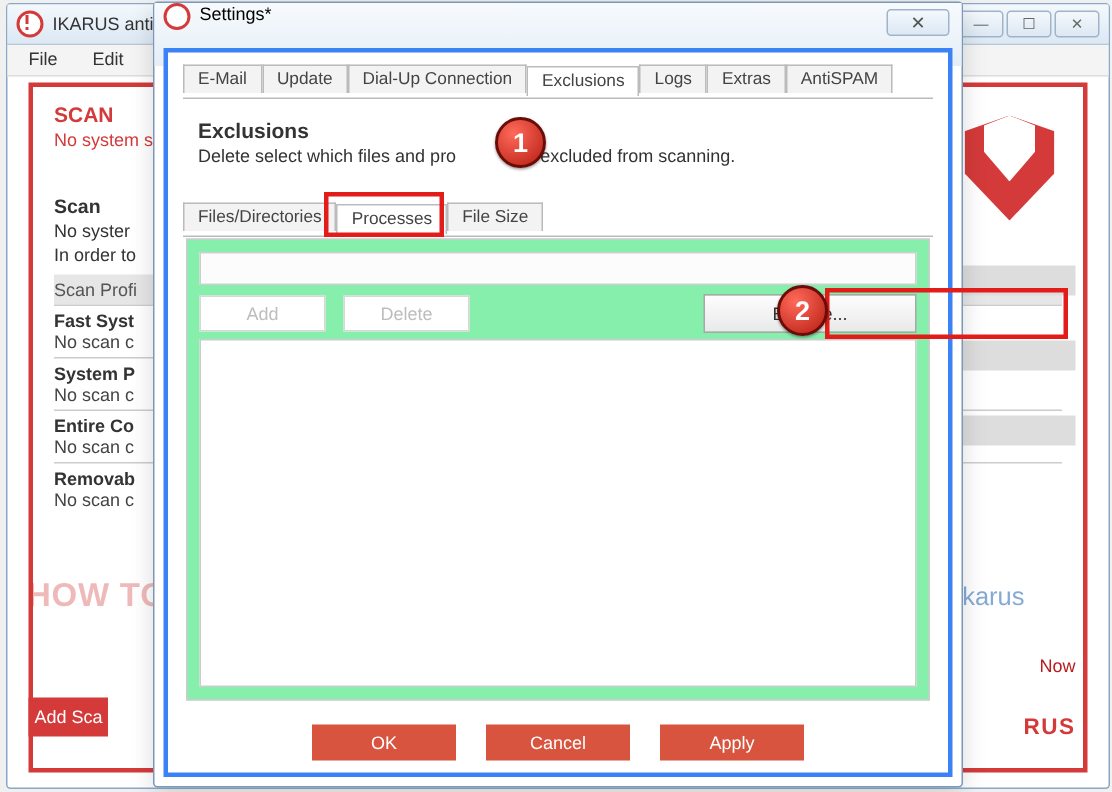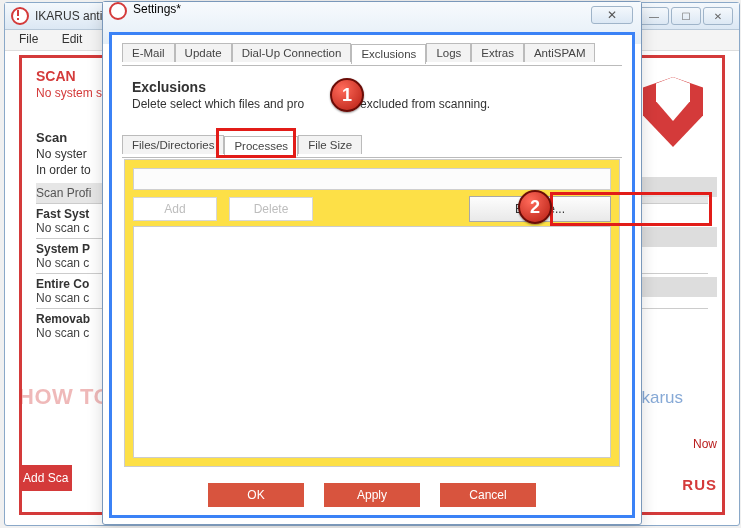--- a/index.html
+++ b/index.html
@@ -45,21 +45,21 @@
 .dlg-close{position:absolute;right:8px;top:4px;width:40px;height:16px;border:1px solid #9fb4c9;border-radius:3px;background:linear-gradient(#f4f8fc,#dce8f4);display:flex;align-items:center;justify-content:center;color:#555;font-family:Arial}
 .dlg-body{position:absolute;left:6px;top:30px;right:6px;bottom:6px;border:3px solid #3b82f6;background:#fff}
 .tabstrip{position:absolute;left:10px;top:8px;right:10px;height:22px;border-bottom:1px solid #bbb}
 .tab{display:inline-block;padding:3px 9px;border:1px solid #bbb;border-bottom:none;background:#f3f3f3;color:#444;margin-right:0;position:relative;top:0;font-size:11.5px}
 .tab.sel{background:#fff;top:1px;padding-bottom:4px}
 .section{position:absolute;left:20px;top:44px;right:20px}
 .section .h{font-weight:bold;font-size:14px;color:#333}
 .section .d{color:#333;margin-top:2px}
 .subtabs{position:absolute;left:10px;top:100px;right:10px;height:22px;border-bottom:1px solid #bbb}
 .subtabs .tab{font-size:11.5px}
-.panel{position:absolute;left:12px;top:124px;right:12px;bottom:48px;border:1px solid #ccc;background:#fde047}
+.panel{position:absolute;left:12px;top:124px;right:12px;bottom:48px;border:1px solid #ccc;background:#86efac}
 .pathbox{position:absolute;left:8px;top:8px;right:8px;height:20px;border:1px solid #cfcfcf;background:#fcfcfc}
 .btnrow{position:absolute;left:8px;top:36px;right:8px;display:flex;gap:12px;align-items:center}
 .btn-disabled{width:82px;height:22px;border:1px solid #d7d7d7;color:#bdbdbd;background:#fff;display:flex;align-items:center;justify-content:center}
 .btn-browse{margin-left:auto;width:140px;height:24px;border:1px solid #a8a8a8;background:linear-gradient(#fdfdfd,#e9e9e9);display:flex;align-items:center;justify-content:center;color:#333}
 .list{position:absolute;left:8px;top:66px;right:8px;bottom:8px;border:1px solid #ccc;background:#fff}
 .dlg-buttons{position:absolute;left:0;right:0;bottom:8px;display:flex;gap:20px;justify-content:center}
 .dlg-buttons .obtn{width:96px;height:24px;background:#d8543e;color:#fff;display:flex;align-items:center;justify-content:center}
 
 
 .callout{position:absolute;width:30px;height:30px;border-radius:50%;background:radial-gradient(circle at 35% 30%,#ff6a5a,#b51d12);border:2px solid #6a0c07;color:#fff;font-weight:bold;font-size:18px;display:flex;align-items:center;justify-content:center;box-shadow:0 1px 2px rgba(0,0,0,.4)}
@@ -153,22 +153,22 @@
       <div class="pathbox"></div>
       <div class="btnrow">
         <div class="btn-disabled">Add</div>
         <div class="btn-disabled">Delete</div>
         <div class="btn-browse">Browse...</div>
       </div>
       <div class="list"></div>
     </div>
     <div class="dlg-buttons">
       <div class="obtn">OK</div>
+      <div class="obtn">Cancel</div>
       <div class="obtn">Apply</div>
-      <div class="obtn">Cancel</div>
     </div>
   </div>
 </div>
 
 <div class="redbox r1"></div>
 <div class="redbox r2"></div>
 <div class="callout" style="left:330px;top:78px">1</div>
 <div class="callout" style="left:518px;top:190px">2</div>
 
 </body></html>

